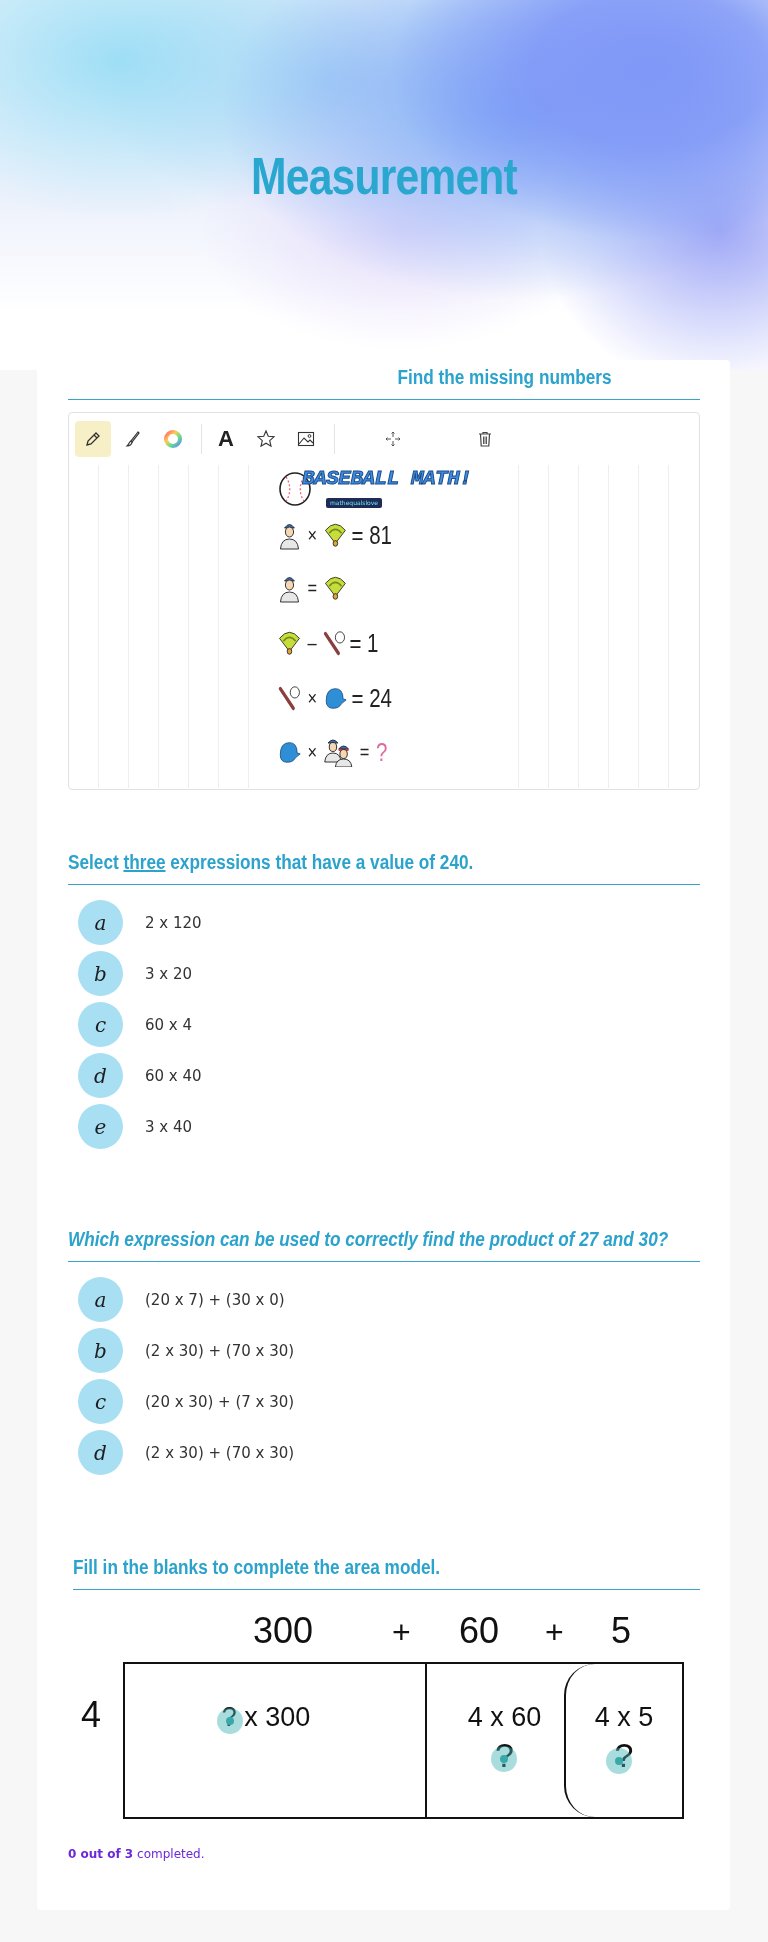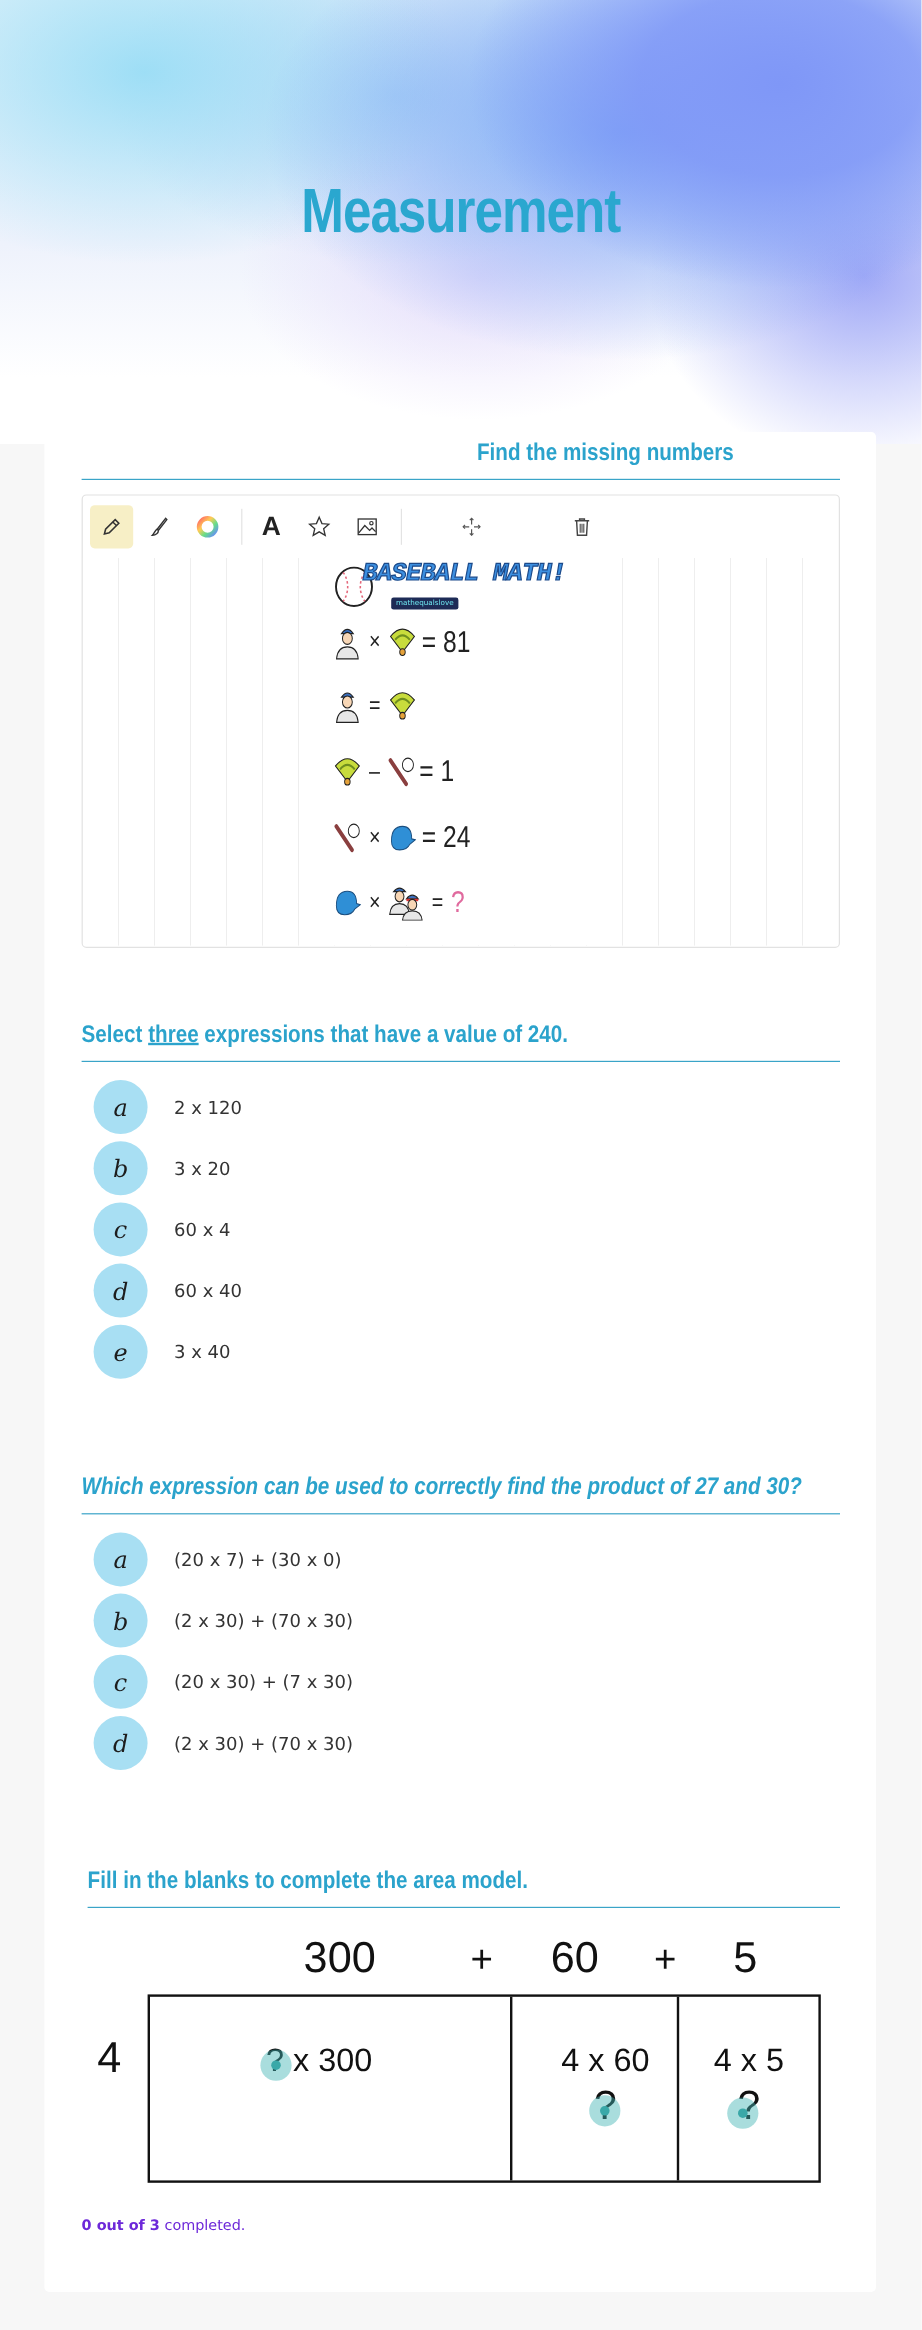--- a/index.html
+++ b/index.html
@@ -293,21 +293,21 @@
       <div class="am-box" style="left:86px; top:52px; width:561px; height:157px;">
         <div class="am-cell" style="left:0; width:282px; border-left:none;">
           <div class="l1">? x 300</div>
           <div class="dot" style="left:92px; top:44px;"></div>
         </div>
         <div class="am-cell" style="left:282px; width:157px;margin-left:18px;">
           <div class="l1">4 x 60</div>
           <div class="l2">?</div>
           <div class="dot" style="left:64px; top:82px;"></div>
         </div>
-        <div class="am-cell" style="left:439px; width:118px;">
+        <div class="am-cell" style="left:439px; width:118px;border-radius:31px;">
           <div class="l1">4 x 5</div>
           <div class="l2">?</div>
           <div class="dot" style="left:40px; top:84px;"></div>
         </div>
       </div>
     </div>
   </div>
 
   <div class="footer-status"><b>0 out of 3</b><span> completed.</span></div>
 </div>

